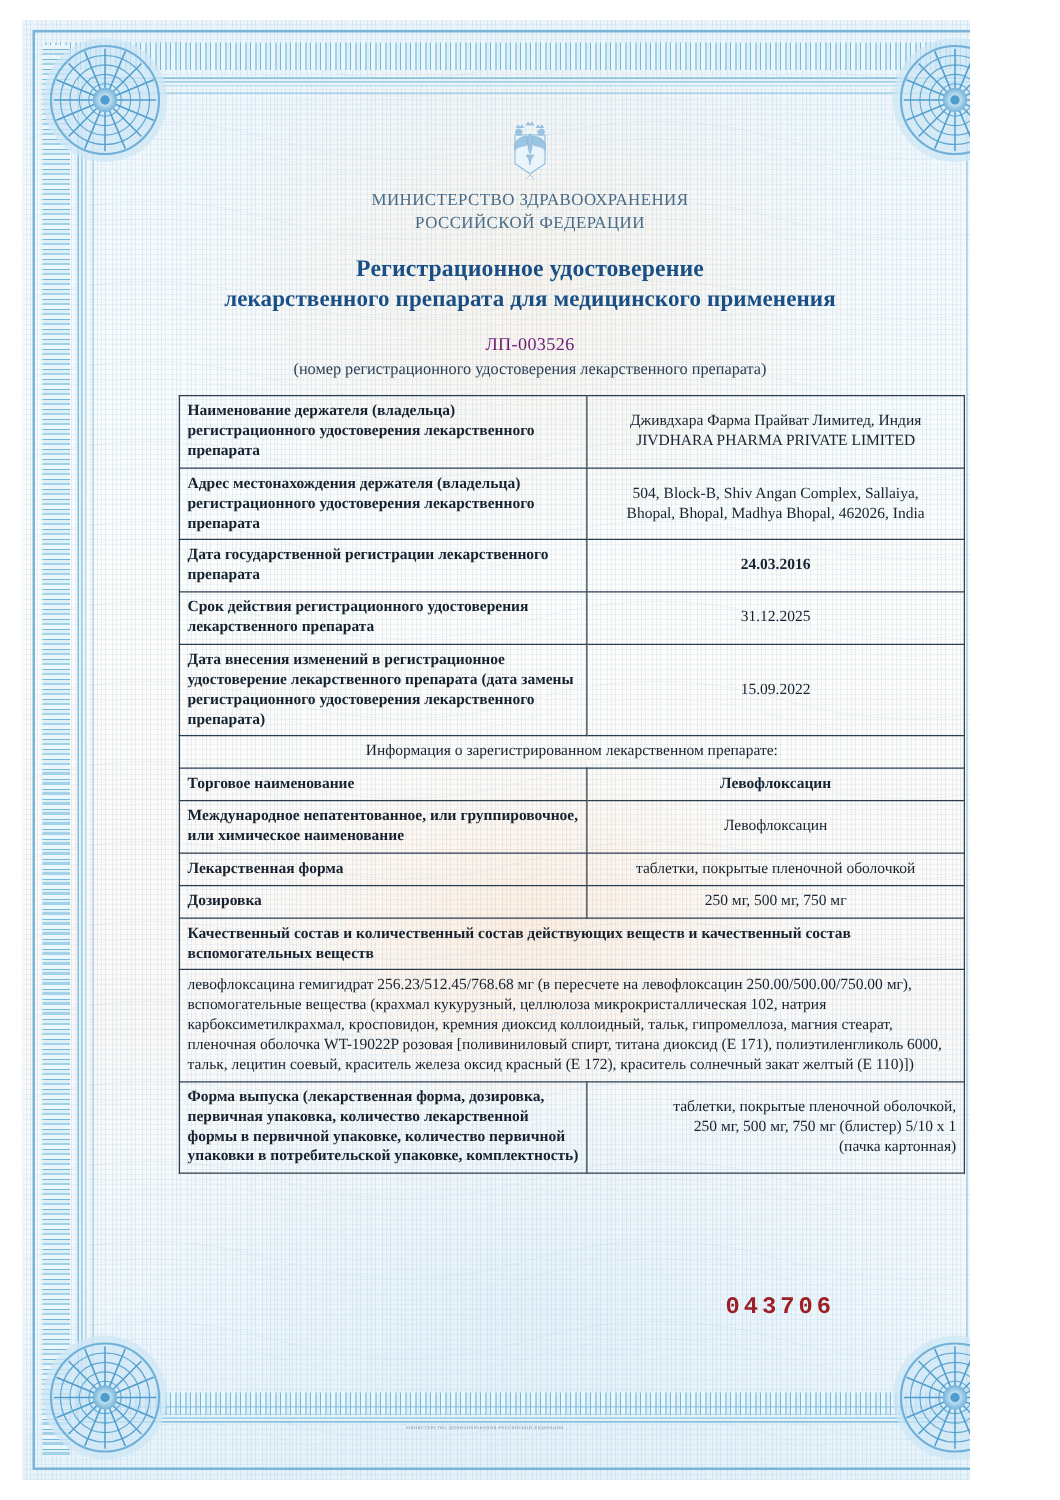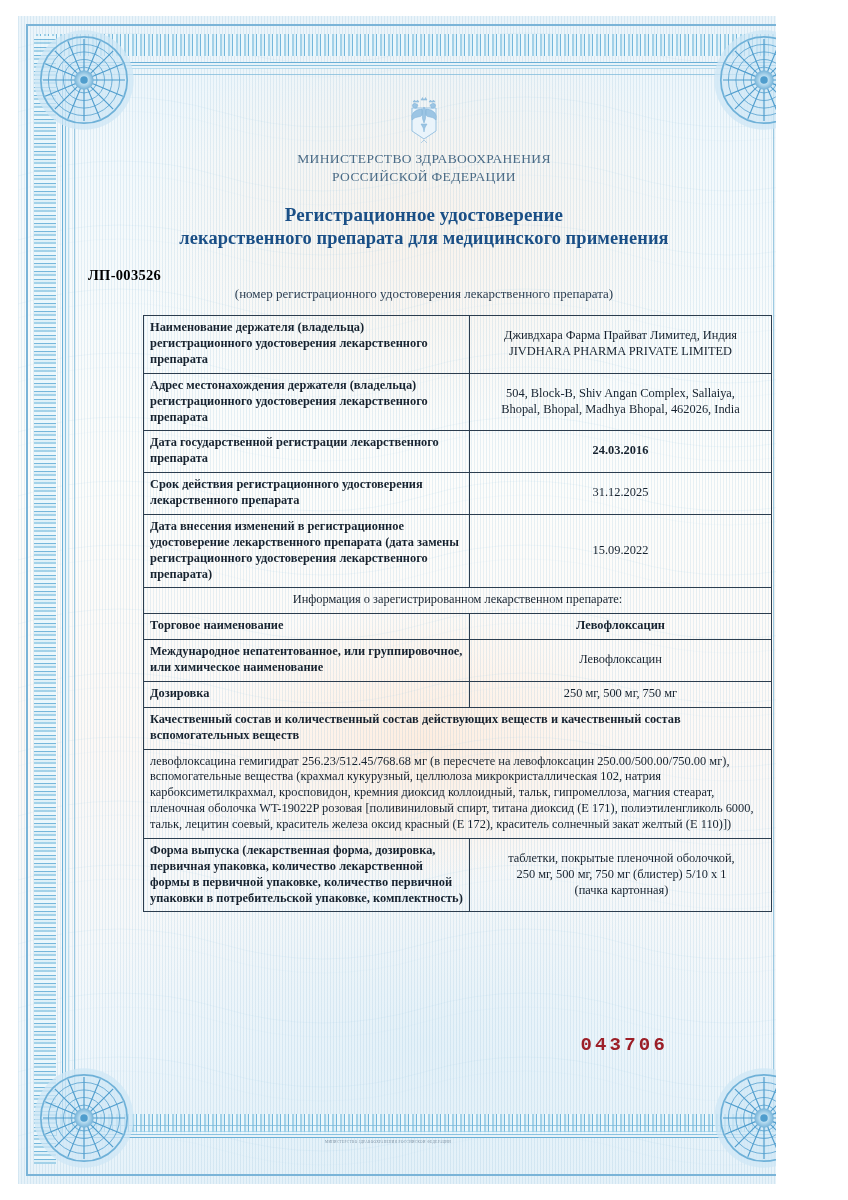--- a/index.html
+++ b/index.html
@@ -150,23 +150,24 @@
     font-weight: bold;
     color: #1a4f86;
     font-size: 19px;
     line-height: 1.30;
     margin-top: 17px;
     letter-spacing: 0.1px;
   }
   .title .l2 { font-size: 18.4px; }
 
   .regnum {
-    font-weight: bold;
+    text-align: center;
+    font-weight: normal;
     font-size: 14.5px;
-    color: #000000;
+    color: #701a75;
     margin-top: 16px;
     letter-spacing: 0.3px;
   }
   .regnum-caption {
     text-align: center;
     font-size: 13px;
     color: #2b3e52;
     margin-top: 2px;
   }
 
@@ -191,21 +192,21 @@
     width: 313px;
     font-weight: bold;
     text-align: left;
   }
   td.val {
     width: 289px;
     text-align: center;
     font-weight: normal;
   }
   td.val.left {
-    text-align: center;
+    text-align: right;
     padding-left: 8px;
   }
   td.val.bold { font-weight: bold; }
   td.center-note {
     text-align: center;
     font-weight: normal;
     font-size: 12.6px;
     padding: 4px 6px;
   }
   td.full-bold {
@@ -449,20 +450,24 @@
         </tr>
         <tr>
           <td class="lbl">Торговое наименование</td>
           <td class="val bold">Левофлоксацин</td>
         </tr>
         <tr>
           <td class="lbl">Международное непатентованное, или группировочное, или химическое наименование</td>
           <td class="val">Левофлоксацин</td>
         </tr>
         <tr>
+          <td class="lbl">Лекарственная форма</td>
+          <td class="val">таблетки, покрытые пленочной оболочкой</td>
+        </tr>
+        <tr>
           <td class="lbl">Дозировка</td>
           <td class="val">250 мг, 500 мг, 750 мг</td>
         </tr>
         <tr>
           <td class="full-bold" colspan="2">Качественный состав и количественный состав действующих веществ и качественный состав вспомогательных веществ</td>
         </tr>
         <tr>
           <td class="composition" colspan="2">левофлоксацина гемигидрат 256.23/512.45/768.68 мг (в пересчете на левофлоксацин 250.00/500.00/750.00 мг), вспомогательные вещества (крахмал кукурузный, целлюлоза микрокристаллическая 102, натрия карбоксиметилкрахмал, кросповидон, кремния диоксид коллоидный, тальк, гипромеллоза, магния стеарат, пленочная оболочка WT-19022P розовая [поливиниловый спирт, титана диоксид (Е 171), полиэтиленгликоль 6000, тальк, лецитин соевый, краситель железа оксид красный (Е 172), краситель солнечный закат желтый (Е 110)])</td>
         </tr>
         <tr>

